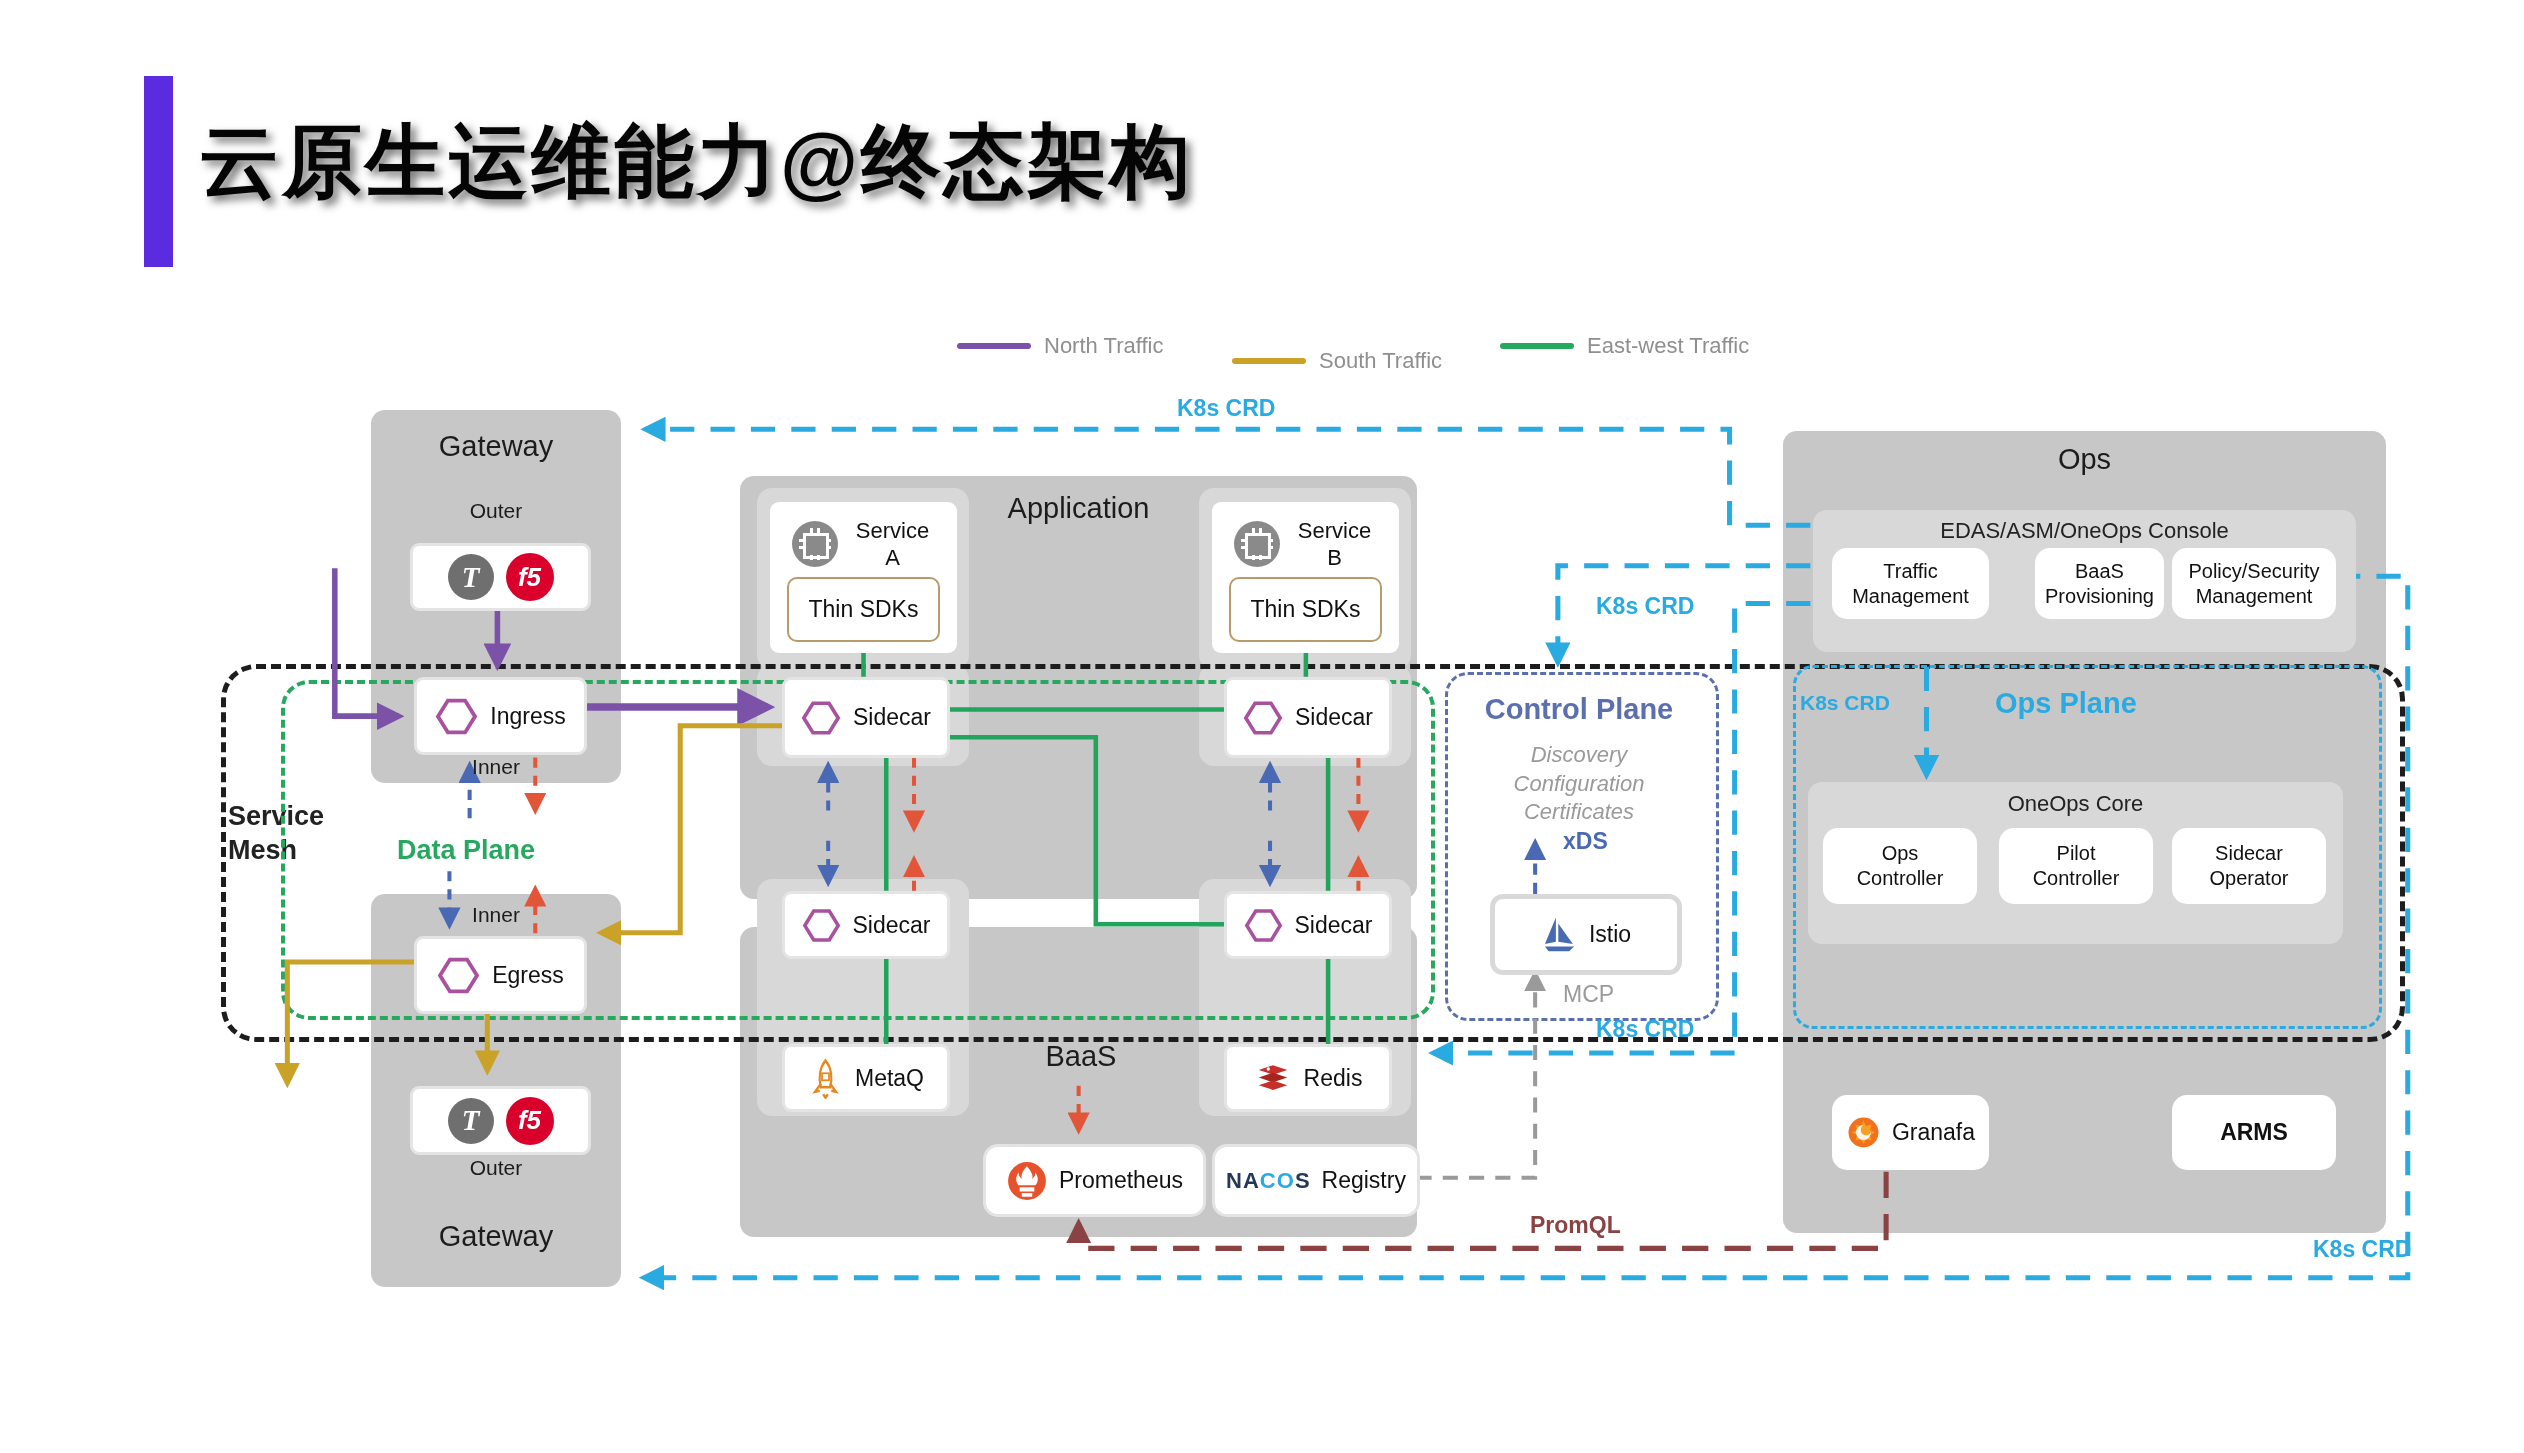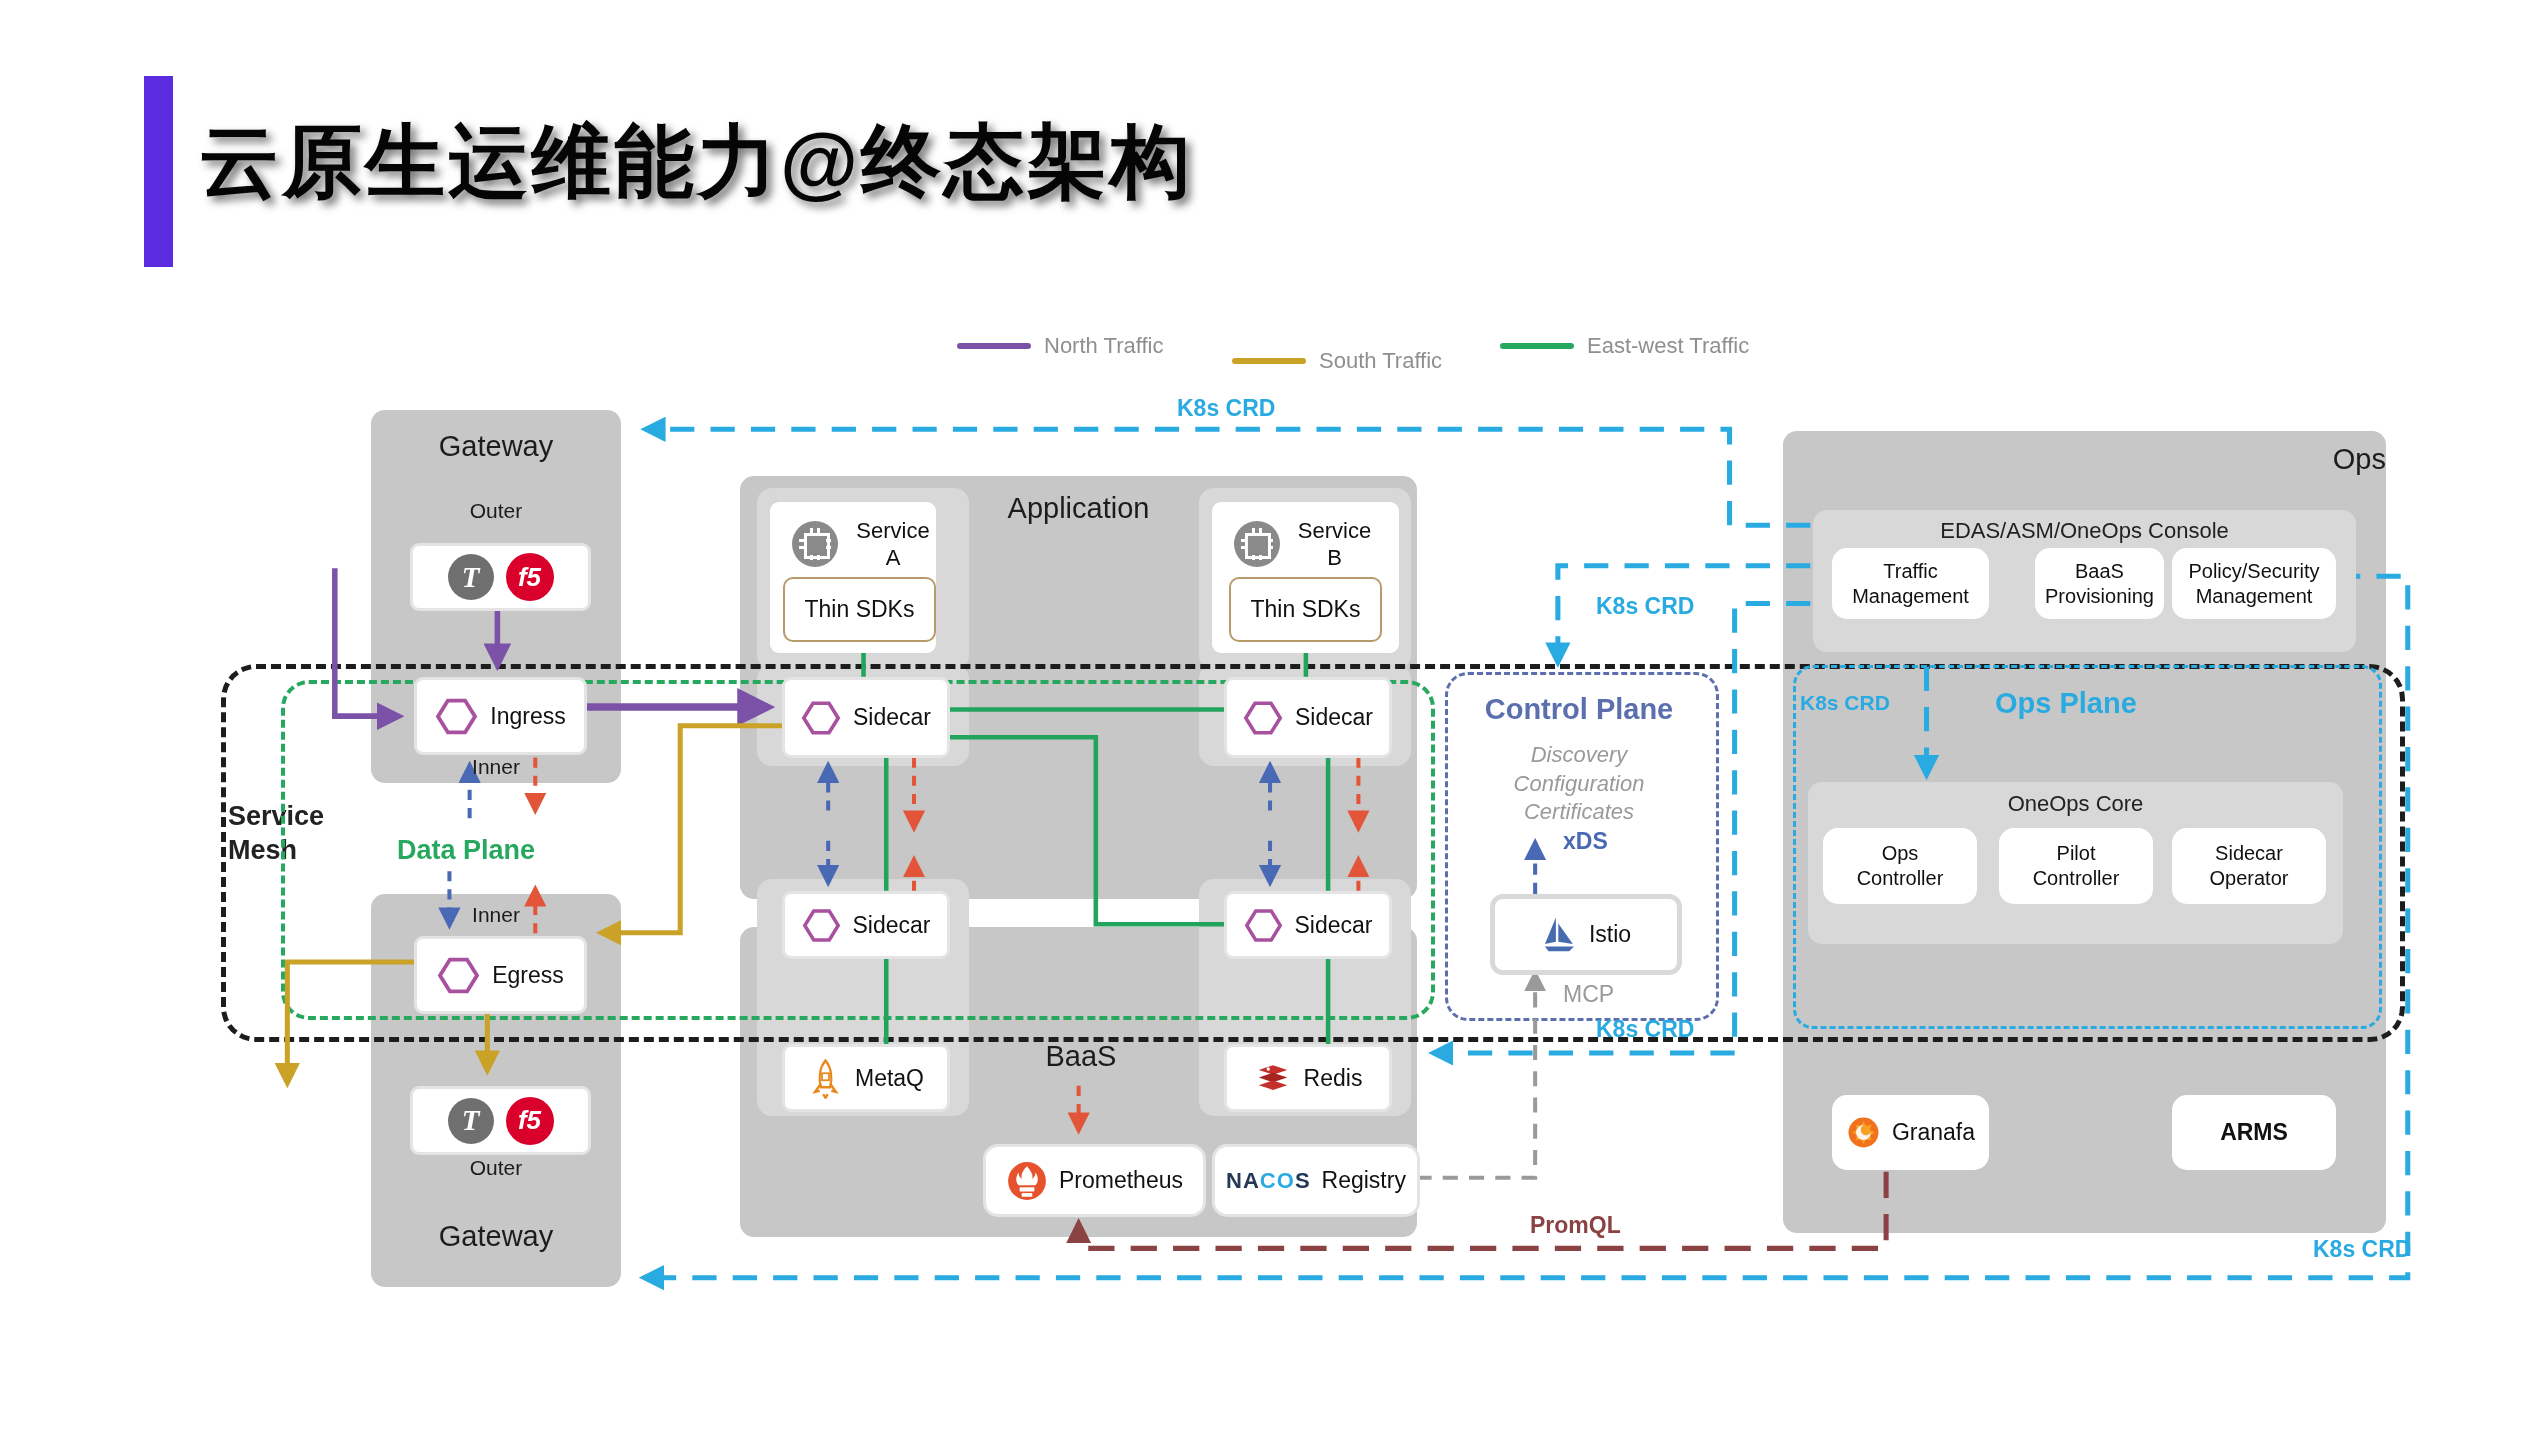--- a/index.html
+++ b/index.html
@@ -92,21 +92,21 @@
   <div class="abs pod" style="left:757px;top:488px;width:212px;height:182px;"></div>
   <div class="abs pod" style="left:1199px;top:488px;width:212px;height:182px;"></div>
   <div class="abs pod" style="left:757px;top:664px;width:212px;height:102px;"></div>
   <div class="abs pod" style="left:1199px;top:664px;width:212px;height:102px;"></div>
   <div class="abs pod" style="left:757px;top:879px;width:212px;height:237px;"></div>
   <div class="abs pod" style="left:1199px;top:879px;width:212px;height:237px;"></div>
 
   <div class="abs box-title" style="left:371px;top:430px;width:250px;">Gateway</div>
   <div class="abs sub-label" style="left:371px;top:499px;width:250px;">Outer</div>
   <div class="abs box-title" style="left:740px;top:492px;width:677px;">Application</div>
-  <div class="abs box-title" style="left:1783px;top:443px;width:603px;text-align:right;">Ops</div>
+  <div class="abs box-title" style="left:1783px;top:443px;width:603px;">Ops</div>
   <div class="abs box-title" style="left:990px;top:1040px;width:182px;">BaaS</div>
   <div class="abs sub-label" style="left:371px;top:1156px;width:250px;">Outer</div>
   <div class="abs box-title" style="left:371px;top:1220px;width:250px;">Gateway</div>
 
   <div class="abs mesh-border" style="left:221px;top:664px;width:2174px;height:368px;"></div>
   <div class="abs mesh-label region-label" style="left:228px;top:800px;width:131px;">Service Mesh</div>
 
   <div class="abs dataplane-border" style="left:281px;top:680px;width:1146px;height:332px;"></div>
   <div class="abs dp-label" style="left:397px;top:803px;margin-top:32px;">Data Plane</div>
 
@@ -212,21 +212,21 @@
     <svg class="icon" width="43" height="39" viewBox="0 0 100 90">
       <polygon points="30,8 70,8 93,45 70,82 30,82 7,45" fill="none" stroke="#a8519e" stroke-width="9"></polygon>
     </svg>
     <span class="comp-label">Egress</span>
   </div>
   <div class="abs white-box" style="left:410px;top:1086px;width:175px;height:63px;">
     <span class="circle-icon t-logo">T</span>
     <span class="circle-icon f5-logo">f5</span>
   </div>
 
-  <div class="abs white-box" style="left:770px;top:502px;width:166px;height:151px;flex-direction:column;gap:5px;border:none;align-items:flex-end;">
+  <div class="abs white-box" style="left:770px;top:502px;width:187px;height:151px;flex-direction:column;gap:5px;border:none;">
     <div style="display:flex;align-items:center;gap:12px;margin-top:3px;">
       <span class="circle-icon chip">
         <span class="die"></span>
         <span class="pin" style="left:7px;top:18px;width:5px;height:3px;"></span>
         <span class="pin" style="left:7px;top:25px;width:5px;height:3px;"></span>
         <span class="pin" style="right:7px;top:18px;width:5px;height:3px;"></span>
         <span class="pin" style="right:7px;top:25px;width:5px;height:3px;"></span>
         <span class="pin" style="top:7px;left:18px;width:3px;height:5px;"></span>
         <span class="pin" style="top:7px;left:25px;width:3px;height:5px;"></span>
         <span class="pin" style="bottom:7px;left:18px;width:3px;height:5px;"></span>

